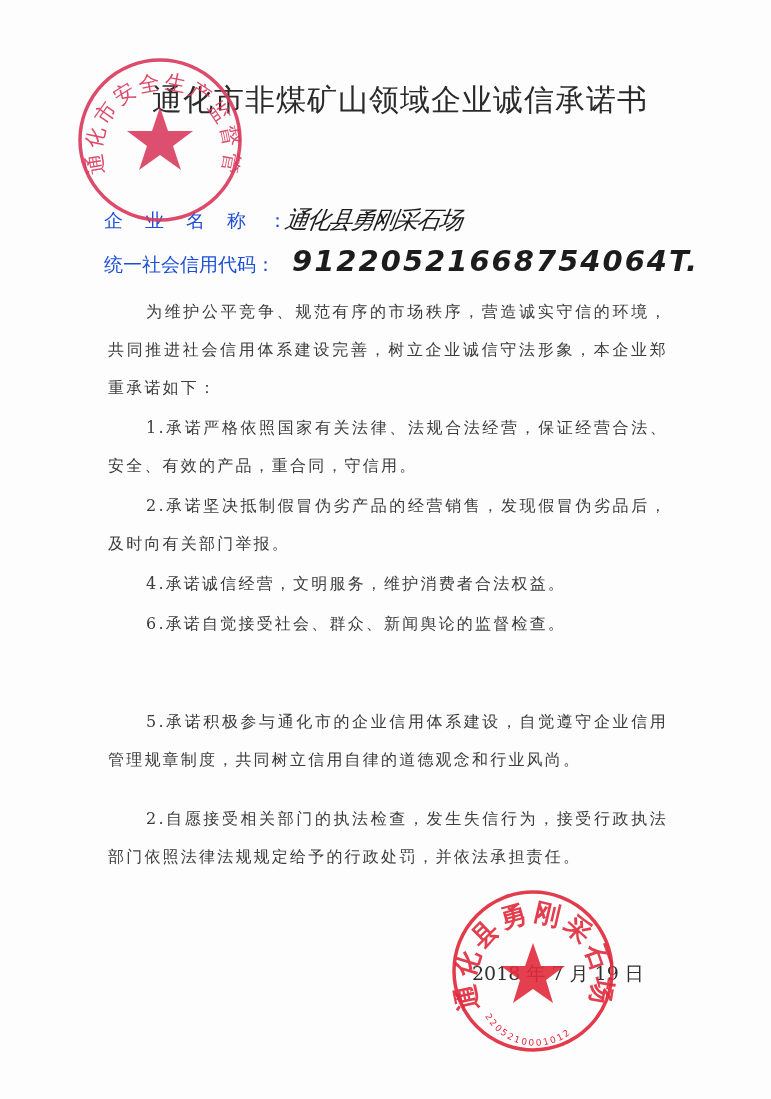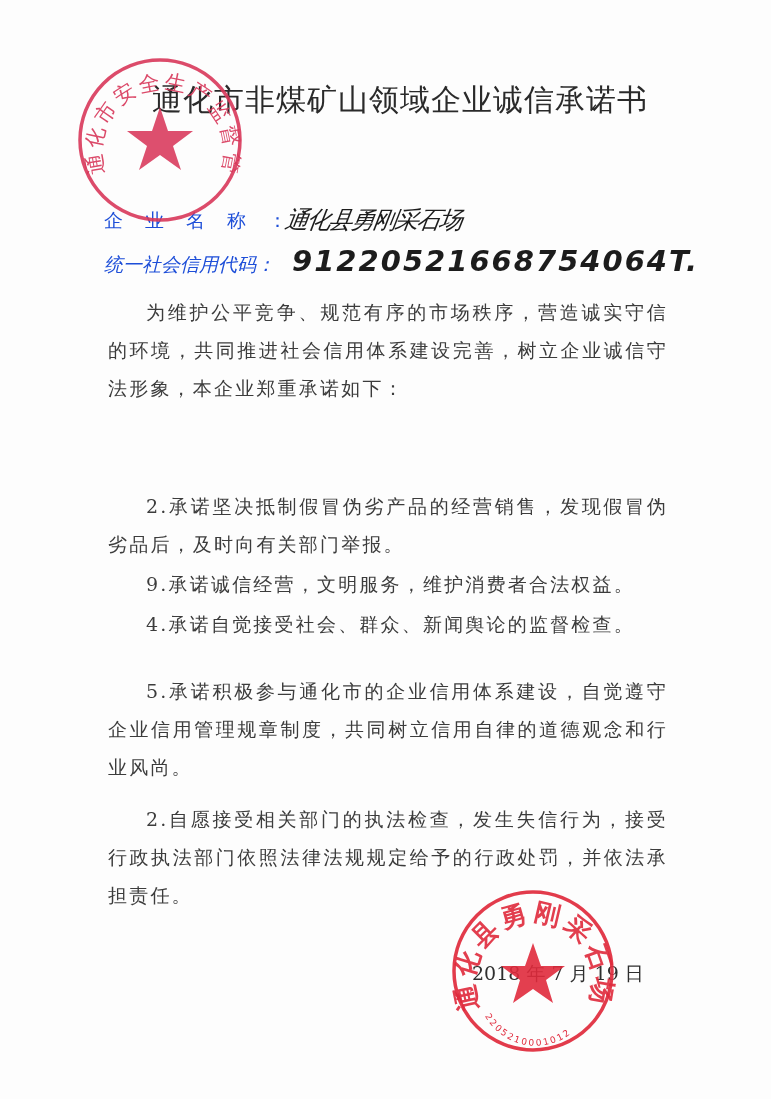--- a/index.html
+++ b/index.html
@@ -7,45 +7,46 @@
          font-family: "DejaVu Serif", "Liberation Serif", serif; color: #3a3a3a; }
   .page { position: absolute; left: 0; top: 0; width: 771px; height: 1099px; background: #fdfdfd; }
   .title { position: absolute; left: 152px; top: 80px; font-family: "DejaVu Sans", sans-serif;
            font-size: 30px; letter-spacing: 1px; color: #2a2a2a; white-space: nowrap; }
   .field-row { position: absolute; left: 104px; font-size: 19px; white-space: nowrap; color: #1d4ed8; }
   .field-label-spaced { letter-spacing: 22px; }
   .handwritten { position: absolute; font-family: "DejaVu Sans", sans-serif; color: #1c1c1c;
                  font-style: italic; white-space: nowrap; }
   .hw-name { left: 285px; top: 204px; font-size: 24px; letter-spacing: -2px; transform: skewX(-8deg); }
   .hw-code { left: 292px; top: 244px; font-size: 29px; letter-spacing: 2px; font-weight: bold; }
-  .para { position: absolute; left: 108px; width: 560px; font-size: 19px; line-height: 38px;
+  .para { position: absolute; left: 108px; width: 560px; font-size: 16px; line-height: 38px;
           text-indent: 38px; letter-spacing: 2.2px; text-align: justify; color: #3c3c3c; }
   .date { position: absolute; left: 472px; top: 961px; font-size: 19px; white-space: nowrap; color: #2e2e2e; z-index: 1; }
   .seal { position: absolute; z-index: 2; pointer-events: none; }
 </style>
 </head>
 <body>
 
 <div class="page">
 
   <div class="title">通化市非煤矿山领域企业诚信承诺书</div>
 
   <div class="field-row" style="top:208px;">
     <span class="field-label-spaced">企业名称：</span>
   </div>
   <div class="handwritten hw-name">通化县勇刚采石场</div>
 
-  <div class="field-row" style="top:252px;font-style:italic;">统一社会信用代码：</div>
+  <div class="field-row" style="top:252px;">统一社会信用代码：</div>
   <div class="handwritten hw-code">91220521668754064T.</div>
 
   <div class="para" style="top:293px;">为维护公平竞争、规范有序的市场秩序，营造诚实守信的环境，共同推进社会信用体系建设完善，树立企业诚信守法形象，本企业郑重承诺如下：</div>
+  <div class="para" style="top:409px;">1.承诺严格依照国家有关法律、法规合法经营，保证经营合法、安全、有效的产品，重合同，守信用。</div>
   <div class="para" style="top:487px;">2.承诺坚决抵制假冒伪劣产品的经营销售，发现假冒伪劣品后，及时向有关部门举报。</div>
-  <div class="para" style="top:565px;">9.承诺诚信经营，文明服务，维护消费者合法权益。</div>
-  <div class="para" style="top:605px;">4.承诺自觉接受社会、群众、新闻舆论的监督检查。</div>
-  <div class="para" style="top:672px;">5.承诺积极参与通化市的企业信用体系建设，自觉遵守企业信用管理规章制度，共同树立信用自律的道德观念和行业风尚。</div>
+  <div class="para" style="top:565px;">4.承诺诚信经营，文明服务，维护消费者合法权益。</div>
+  <div class="para" style="top:605px;">6.承诺自觉接受社会、群众、新闻舆论的监督检查。</div>
+  <div class="para" style="top:703px;">5.承诺积极参与通化市的企业信用体系建设，自觉遵守企业信用管理规章制度，共同树立信用自律的道德观念和行业风尚。</div>
   <div class="para" style="top:800px;">2.自愿接受相关部门的执法检查，发生失信行为，接受行政执法部门依照法律法规规定给予的行政处罚，并依法承担责任。</div>
 
   <div class="date">2018 年 7 月 19 日</div>
 
   <svg class="seal" style="left:75px; top:55px;" width="170" height="170" viewBox="0 0 170 170">
     <defs>
       <path id="arcTL" d="M 30 118 A 62 62 0 1 1 148 112"></path>
     </defs>
     <circle cx="85" cy="85" r="80" fill="none" stroke="#d8375a" stroke-width="3.5" opacity="0.9"></circle>
     <text font-family="DejaVu Sans, sans-serif" font-size="21" fill="#d8375a" opacity="0.9" letter-spacing="3">

